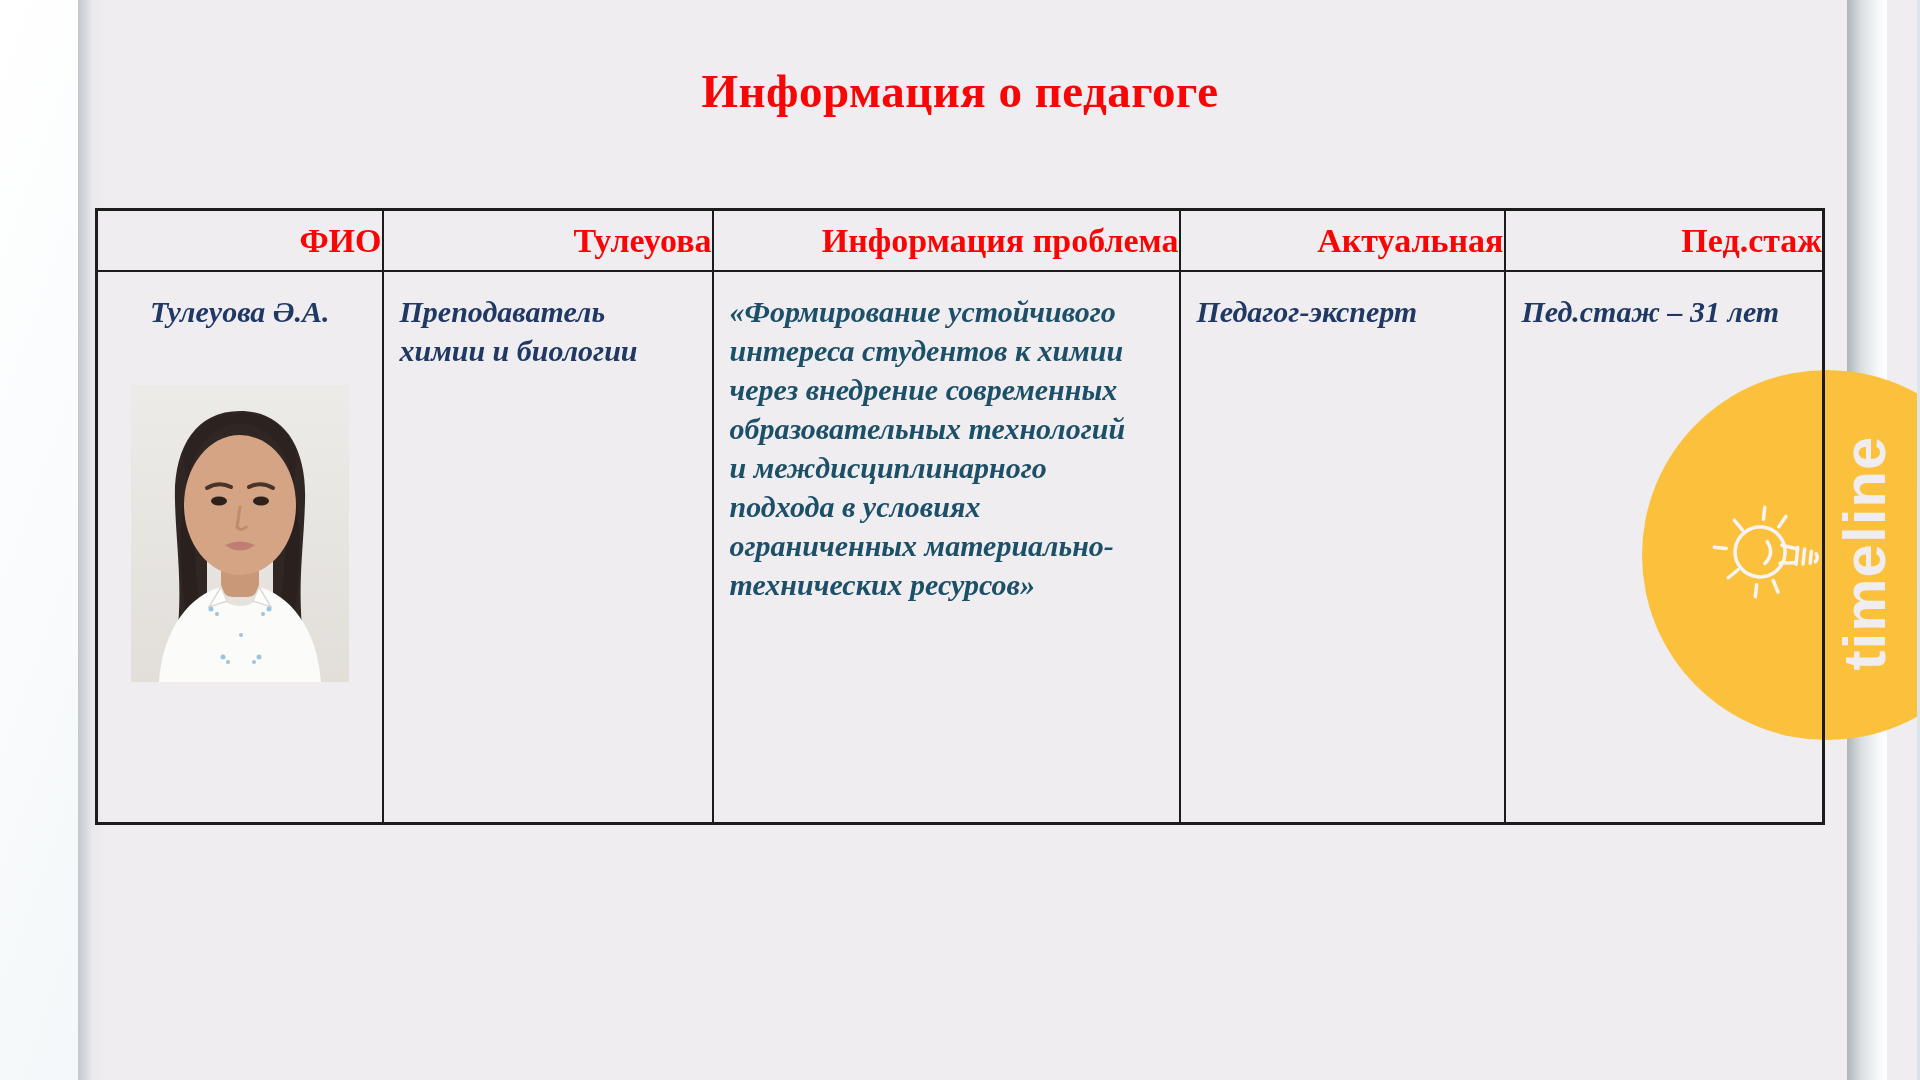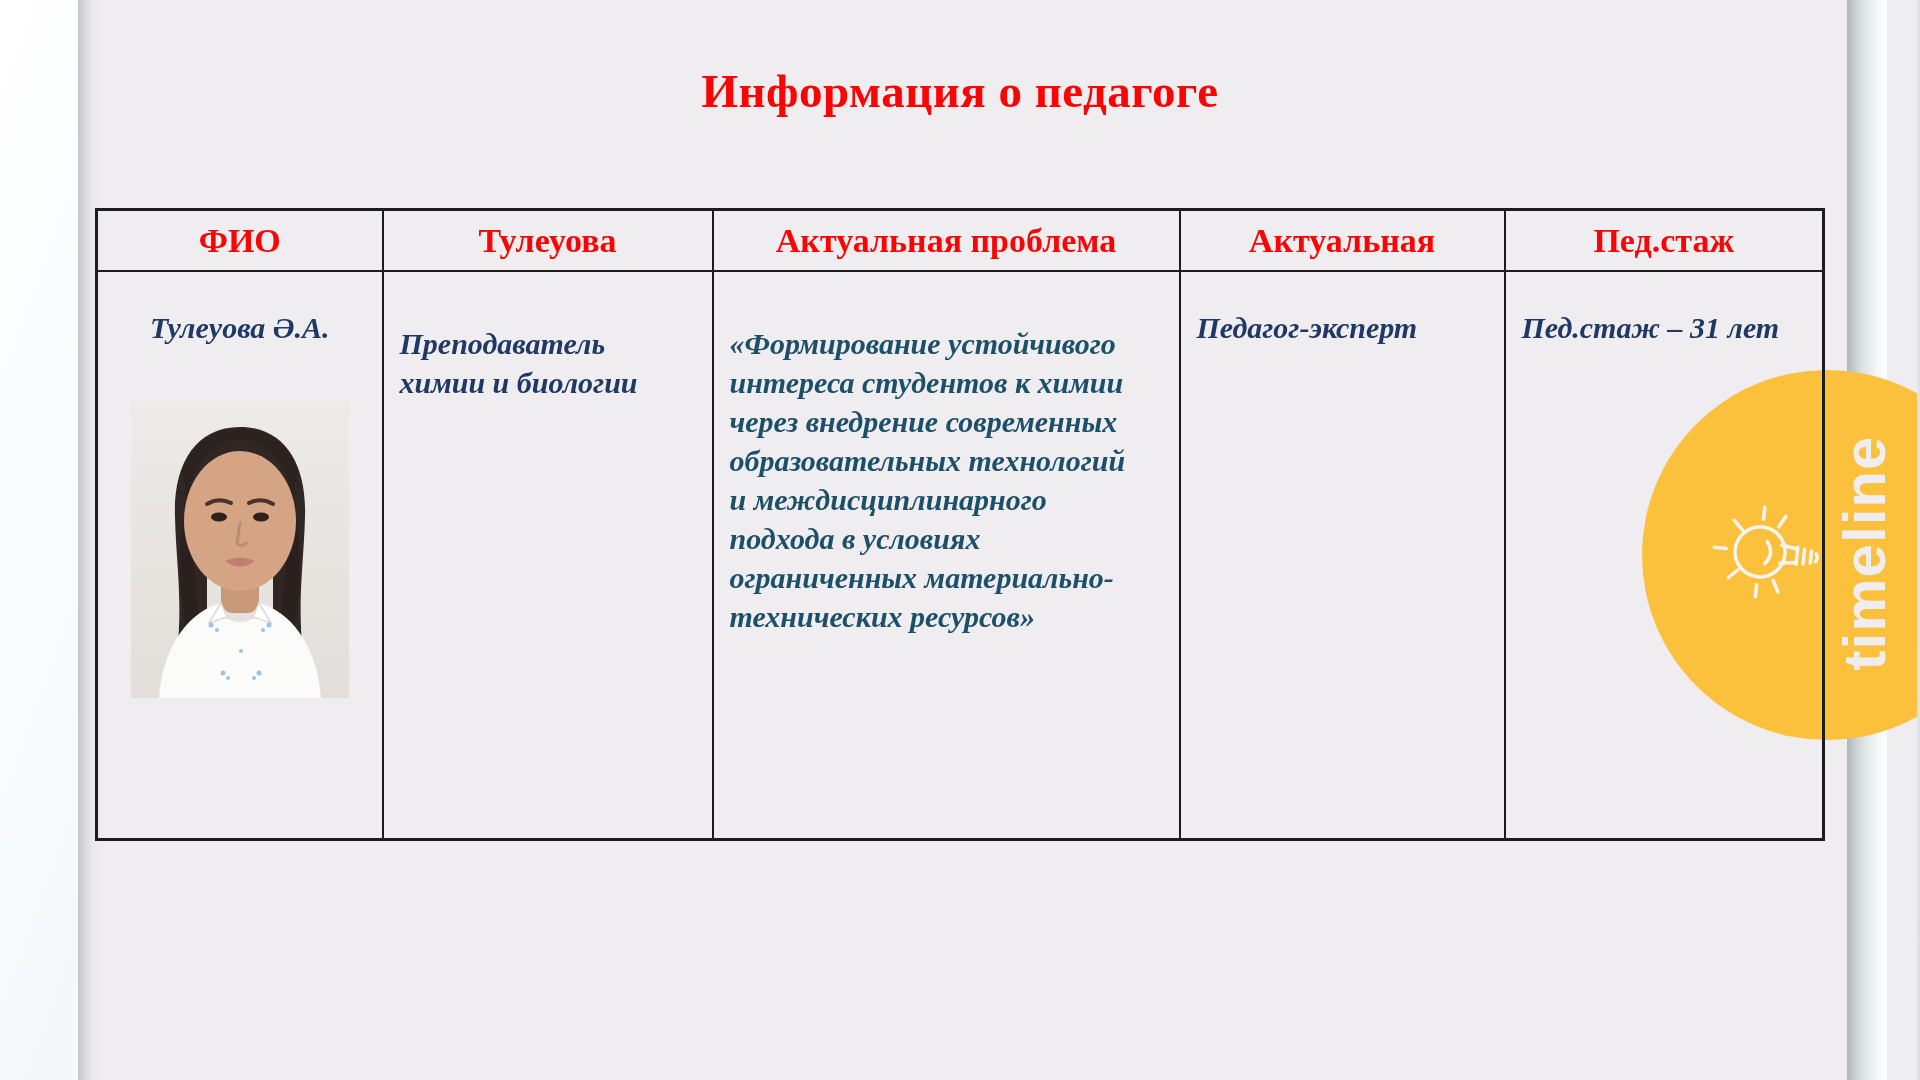--- a/index.html
+++ b/index.html
@@ -24,31 +24,31 @@
   }
   
   .info-table{
     position:absolute;left:17px;top:208px;width:1730px;z-index:3;
     border-collapse:collapse;table-layout:fixed;
     border:3px solid #1c1c1c;
   }
   .info-table th,.info-table td{border:2px solid #1c1c1c;}
   .info-table th{
     height:59px;font-weight:700;font-size:34px;color:#f90505;
-    text-align:center;vertical-align:middle;padding:0;
+    text-align:right;vertical-align:middle;padding:0;
   }
   .info-table td{
     height:514px;vertical-align:top;
-    padding:36px 16px 16px 16px;
+    padding:20px 16px 16px 16px;
     font-weight:700;font-style:italic;font-size:30px;line-height:39px;
     color:#1f3864;text-align:left;
   }
   td.cell-fio{text-align:center;padding-left:8px;padding-right:8px;}
   td.cell-problem{color:#1c4f68;}
-  .pre{white-space:pre-line;margin-top:16px;}
+  .pre{white-space:pre-line;}
   .photo{
     margin:54px auto 0 auto;width:218px;height:297px;display:block;
   }
   
   .badge{
     position:absolute;left:1564px;top:370px;width:370px;height:370px;
     border-radius:50%;background:#fcc13c;z-index:2;
   }
   .badge-label{
     position:absolute;left:93px;top:150px;width:260px;height:66px;
@@ -91,21 +91,21 @@
       <col style="width:286px">
         <col style="width:330px">
         <col style="width:467px">
       <col style="width:325px">
         <col style="width:319px">
     </colgroup>
     <thead>
       <tr>
         <th>ФИО</th>
         <th>Тулеуова</th>
-        <th>Актуальная проблема</th>
+        <th>Информация проблема</th>
         <th>Актуальная</th>
         <th>Пед.стаж</th>
       </tr>
     </thead>
     <tbody>
       <tr>
         <td class="cell-fio">
           <div>Тулеуова Ә.А.</div>
           <svg class="photo" viewBox="0 0 218 297" width="218" height="297">
             <defs>

